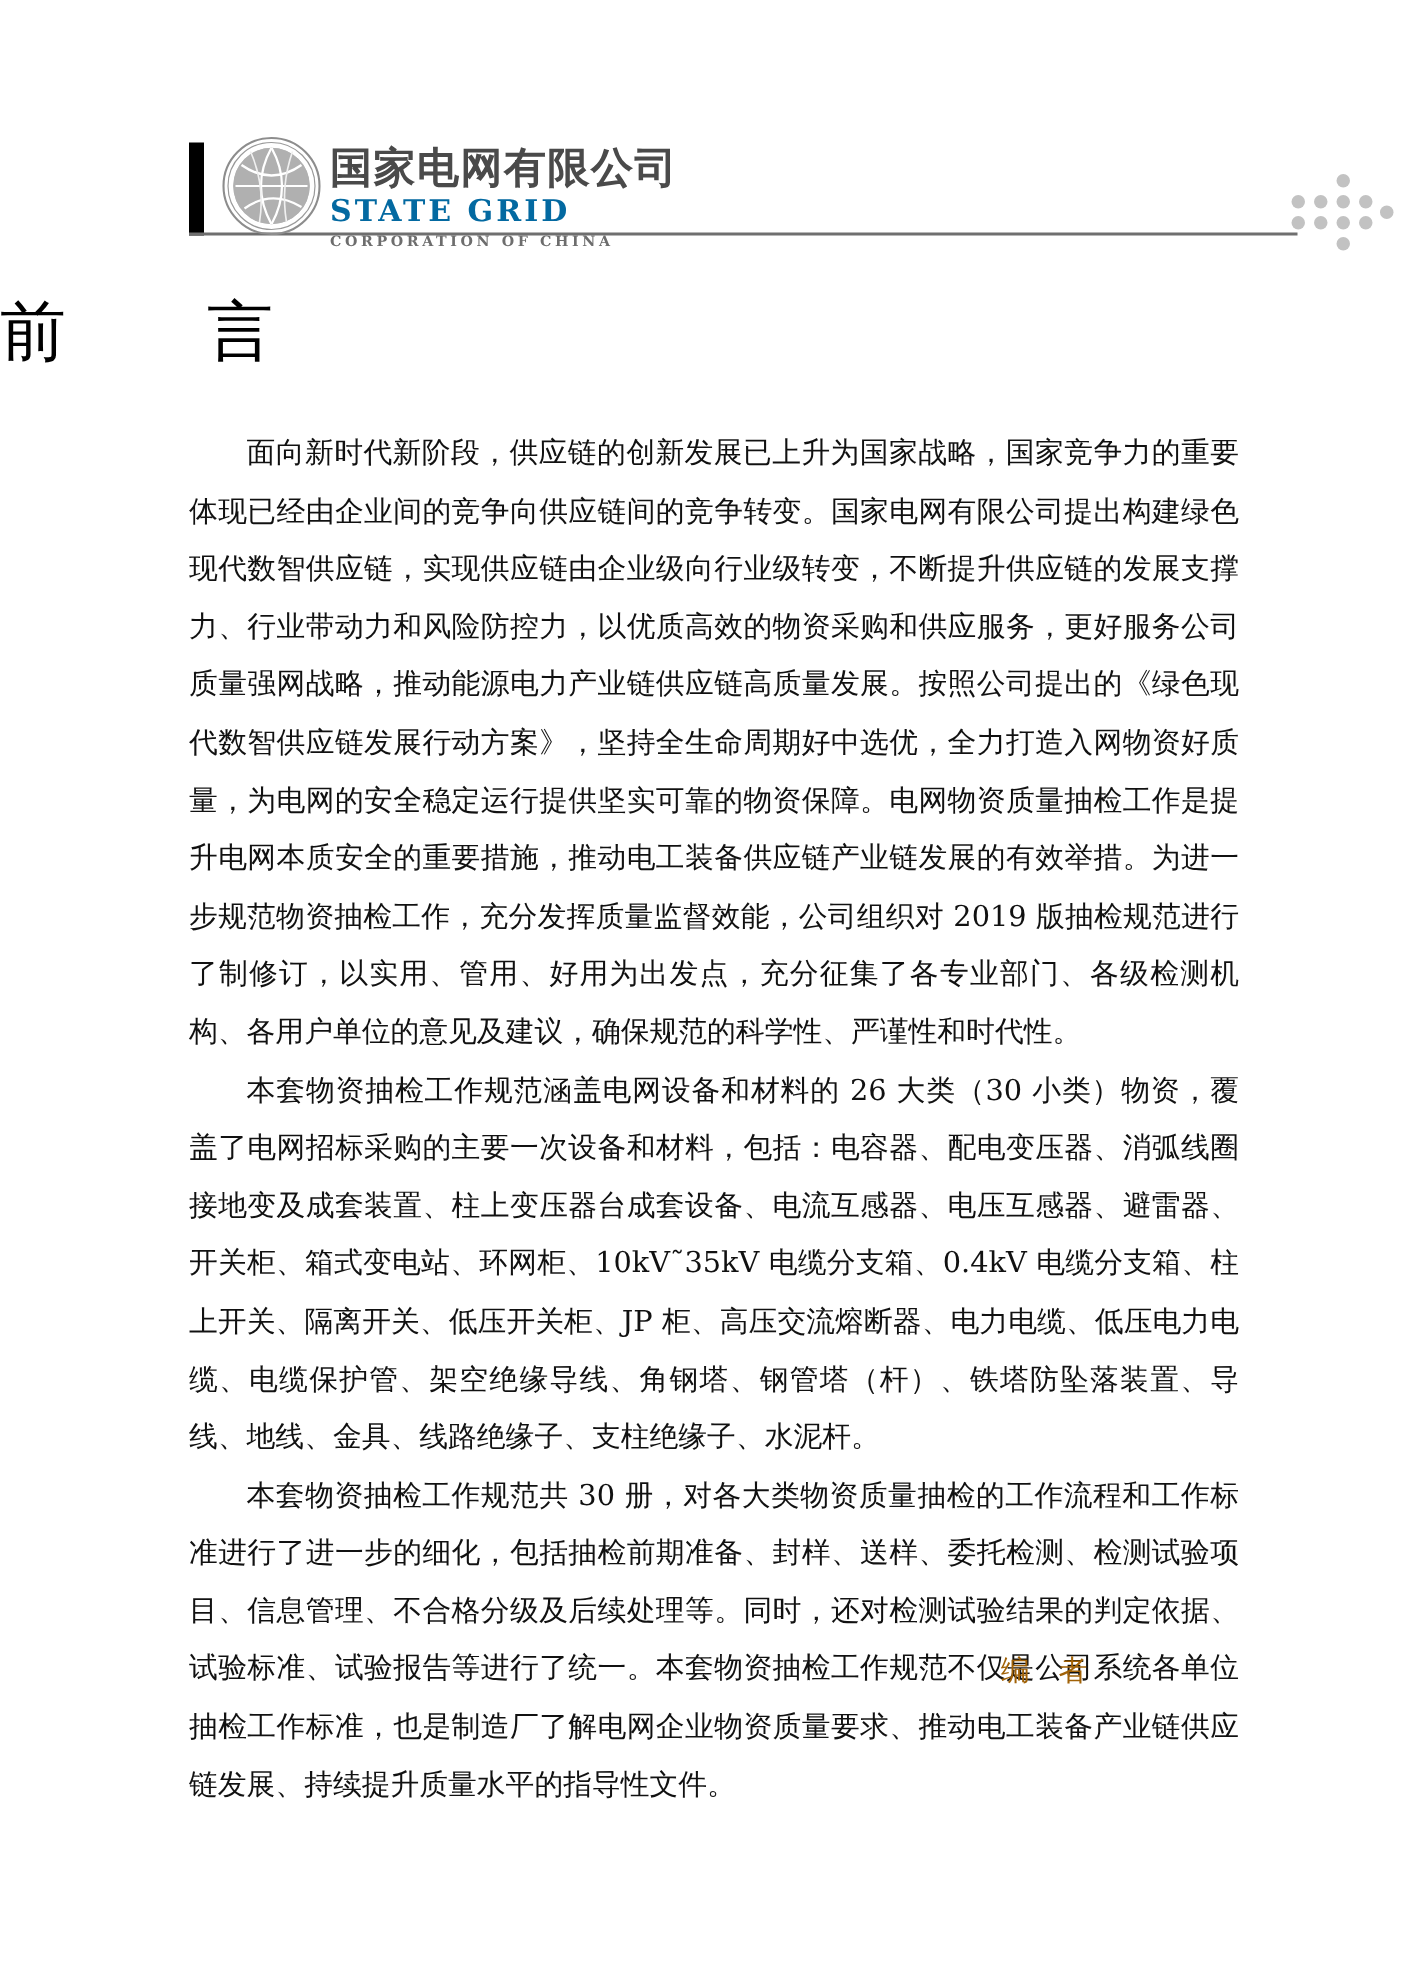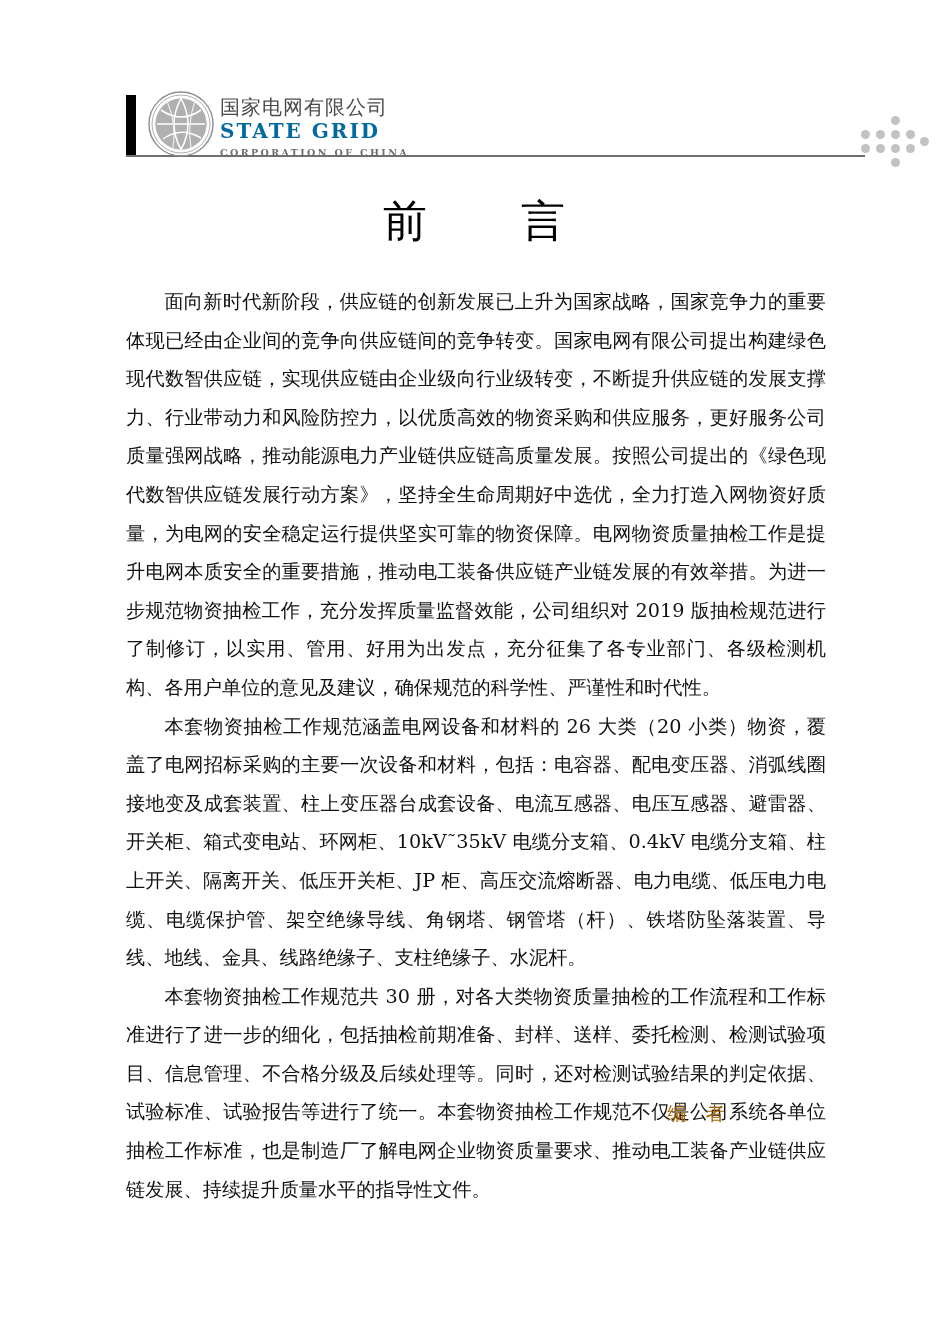--- a/index.html
+++ b/index.html
@@ -52,22 +52,22 @@
   }
   .logo-mark svg { display: block; }
   .logo-text {
     position: absolute;
     left: 220px;
     top: 96px;
     width: 260px;
   }
   .logo-cn {
     font-family: "DejaVu Sans", "Liberation Sans", sans-serif;
-    font-size: 20px;
-    font-weight: normal;
+    font-size: 28px;
+    font-weight: bold;
     letter-spacing: 1px;
     color: #4a4a4a;
     line-height: 1.15;
   }
   .logo-en1 {
     font-family: "DejaVu Serif", "Liberation Serif", serif;
     font-size: 20px;
     font-weight: bold;
     letter-spacing: 2px;
     color: #0369a1;
@@ -97,21 +97,21 @@
     border-radius: 50%;
     background: #c2c2c2;
   }
 
   
   .doc-title {
     position: absolute;
     left: 0;
     top: 192px;
     width: 950px;
-    text-align: center;
+    text-align: left;
     font-family: "DejaVu Sans", "Liberation Sans", sans-serif;
     font-size: 44px;
     font-weight: normal;
     letter-spacing: 2px;
     color: #000000;
   }
 
   
   .body-text {
     position: absolute;
@@ -186,21 +186,21 @@
       <div class="dot" style="left:46px; top:28px;"></div>
       <div class="dot" style="left:60px; top:21px;"></div>
       <div class="dot" style="left:31px; top:42px;"></div>
     </div>
   </div>
 
   <div class="doc-title">前　　言</div>
 
   <div class="body-text">
     <p>面向新时代新阶段，供应链的创新发展已上升为国家战略，国家竞争力的重要体现已经由企业间的竞争向供应链间的竞争转变。国家电网有限公司提出构建绿色现代数智供应链，实现供应链由企业级向行业级转变，不断提升供应链的发展支撑力、行业带动力和风险防控力，以优质高效的物资采购和供应服务，更好服务公司质量强网战略，推动能源电力产业链供应链高质量发展。按照公司提出的《绿色现代数智供应链发展行动方案》，坚持全生命周期好中选优，全力打造入网物资好质量，为电网的安全稳定运行提供坚实可靠的物资保障。电网物资质量抽检工作是提升电网本质安全的重要措施，推动电工装备供应链产业链发展的有效举措。为进一步规范物资抽检工作，充分发挥质量监督效能，公司组织对 2019 版抽检规范进行了制修订，以实用、管用、好用为出发点，充分征集了各专业部门、各级检测机构、各用户单位的意见及建议，确保规范的科学性、严谨性和时代性。</p>
-    <p>本套物资抽检工作规范涵盖电网设备和材料的 26 大类（20 小类）物资，覆盖了电网招标采购的主要一次设备和材料，包括：电容器、配电变压器、消弧线圈接地变及成套装置、柱上变压器台成套设备、电流互感器、电压互感器、避雷器、开关柜、箱式变电站、环网柜、10kV˜35kV 电缆分支箱、0.4kV 电缆分支箱、柱上开关、隔离开关、低压开关柜、JP 柜、高压交流熔断器、电力电缆、低压电力电缆、电缆保护管、架空绝缘导线、角钢塔、钢管塔（杆）、铁塔防坠落装置、导线、地线、金具、线路绝缘子、支柱绝缘子、水泥杆。</p>
+    <p>本套物资抽检工作规范涵盖电网设备和材料的 26 大类（30 小类）物资，覆盖了电网招标采购的主要一次设备和材料，包括：电容器、配电变压器、消弧线圈接地变及成套装置、柱上变压器台成套设备、电流互感器、电压互感器、避雷器、开关柜、箱式变电站、环网柜、10kV˜35kV 电缆分支箱、0.4kV 电缆分支箱、柱上开关、隔离开关、低压开关柜、JP 柜、高压交流熔断器、电力电缆、低压电力电缆、电缆保护管、架空绝缘导线、角钢塔、钢管塔（杆）、铁塔防坠落装置、导线、地线、金具、线路绝缘子、支柱绝缘子、水泥杆。</p>
     <p>本套物资抽检工作规范共 30 册，对各大类物资质量抽检的工作流程和工作标准进行了进一步的细化，包括抽检前期准备、封样、送样、委托检测、检测试验项目、信息管理、不合格分级及后续处理等。同时，还对检测试验结果的判定依据、试验标准、试验报告等进行了统一。本套物资抽检工作规范不仅是公司系统各单位抽检工作标准，也是制造厂了解电网企业物资质量要求、推动电工装备产业链供应链发展、持续提升质量水平的指导性文件。</p>
 
   </div>
 
   <div class="signature">
     <div class="sig-line">编　者</div>
   </div>
 
 </div>
 

